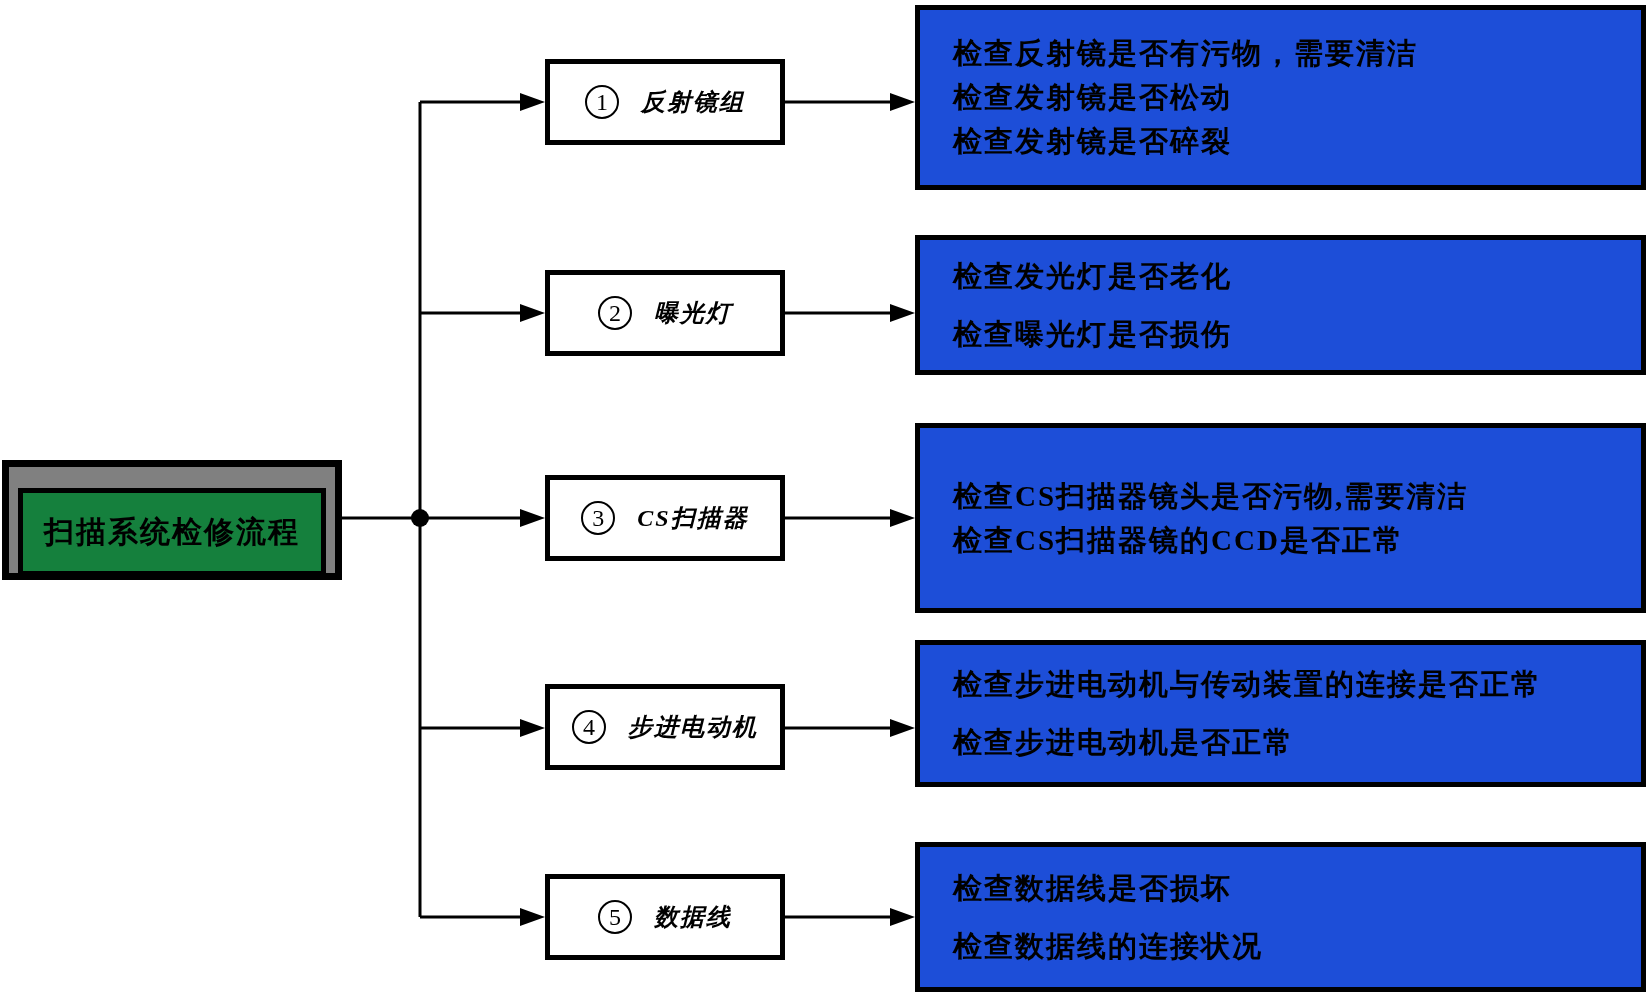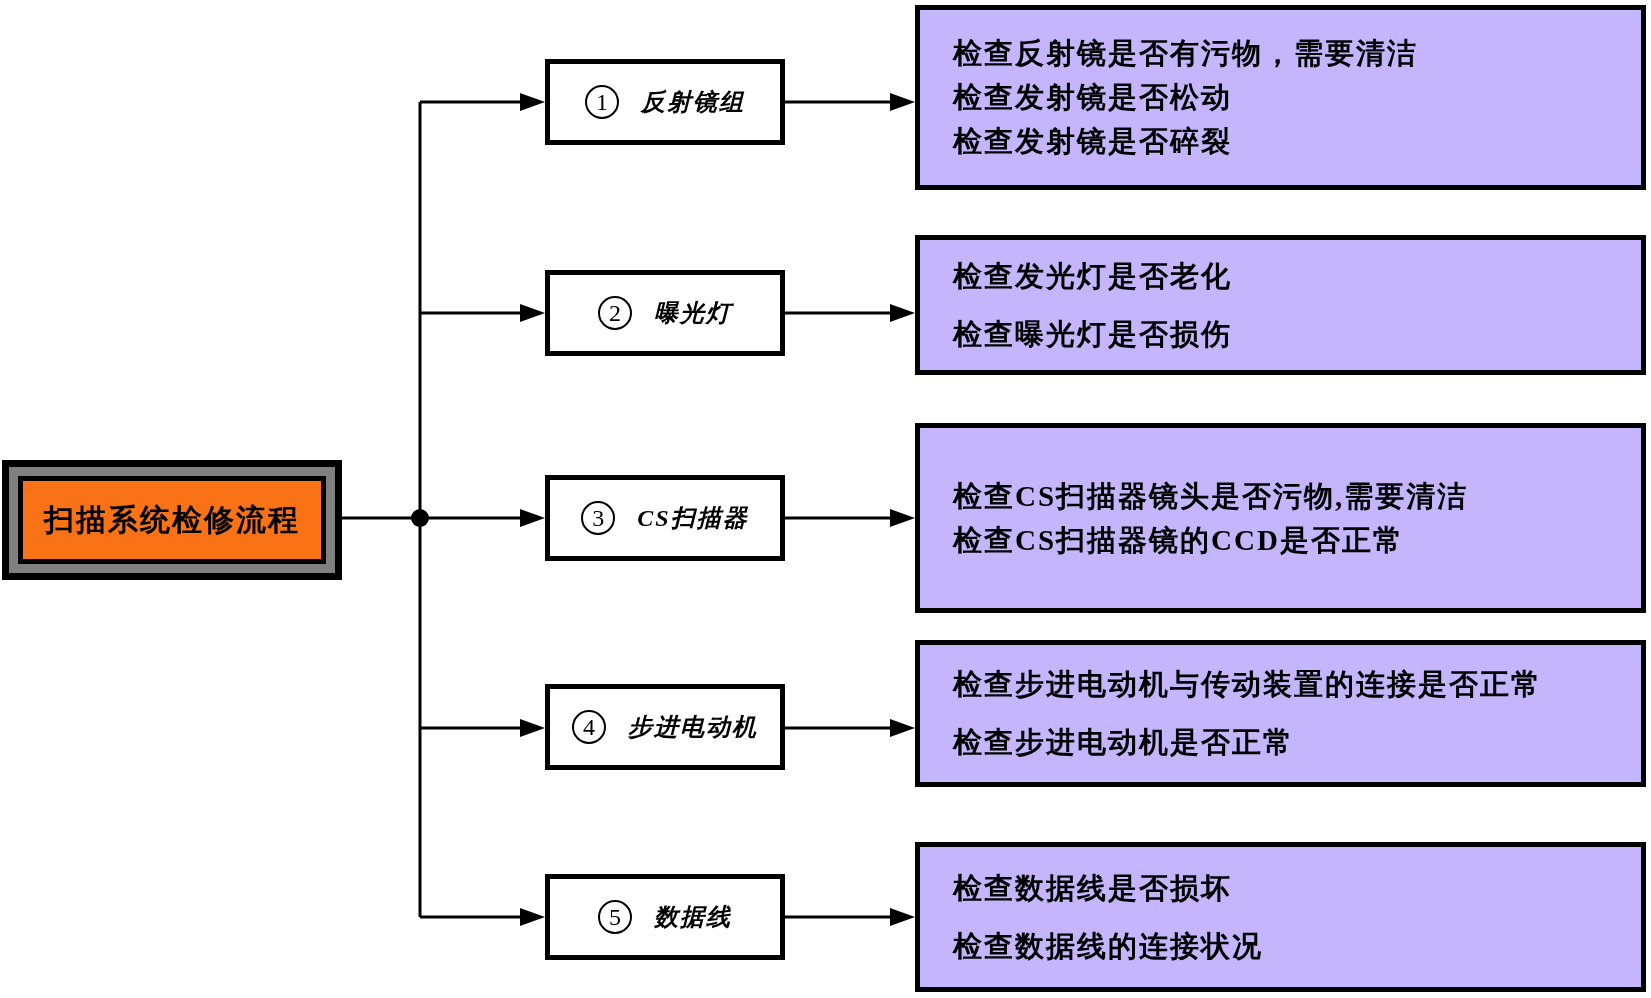--- a/index.html
+++ b/index.html
@@ -28,25 +28,26 @@
     left: 2px; top: 460px;
     width: 340px; height: 120px;
     box-sizing: border-box;
     background: #808080;
     border: 7px solid #000000;
     padding: 9px;
   }
   .root-inner {
     width: 100%; height: 100%;
     box-sizing: border-box;
-    background: #f97316;
+    background: #15803d;
     border: 5px solid #000000;
     display: flex;
     align-items: center;
     justify-content: center;
+    margin-top: 12px;
   }
   .root-label {
     font-size: 30px;
     font-weight: bold;
     letter-spacing: 2px;
     white-space: nowrap;
   }
 
   
   .mid-box {
@@ -80,21 +81,21 @@
     font-style: italic;
   }
 
   
   .detail-box {
     position: absolute;
     left: 915px;
     width: 731px;
     box-sizing: border-box;
     border: 5px solid #000000;
-    background: #c4b5fd;
+    background: #1d4ed8;
     display: flex;
     flex-direction: column;
     justify-content: center;
     padding-left: 33px;
   }
   .detail-box.lines3 { gap: 13px; }
   .detail-box.lines2 { gap: 27px; }
   .check-line {
     font-size: 29px;
     font-weight: bold;

